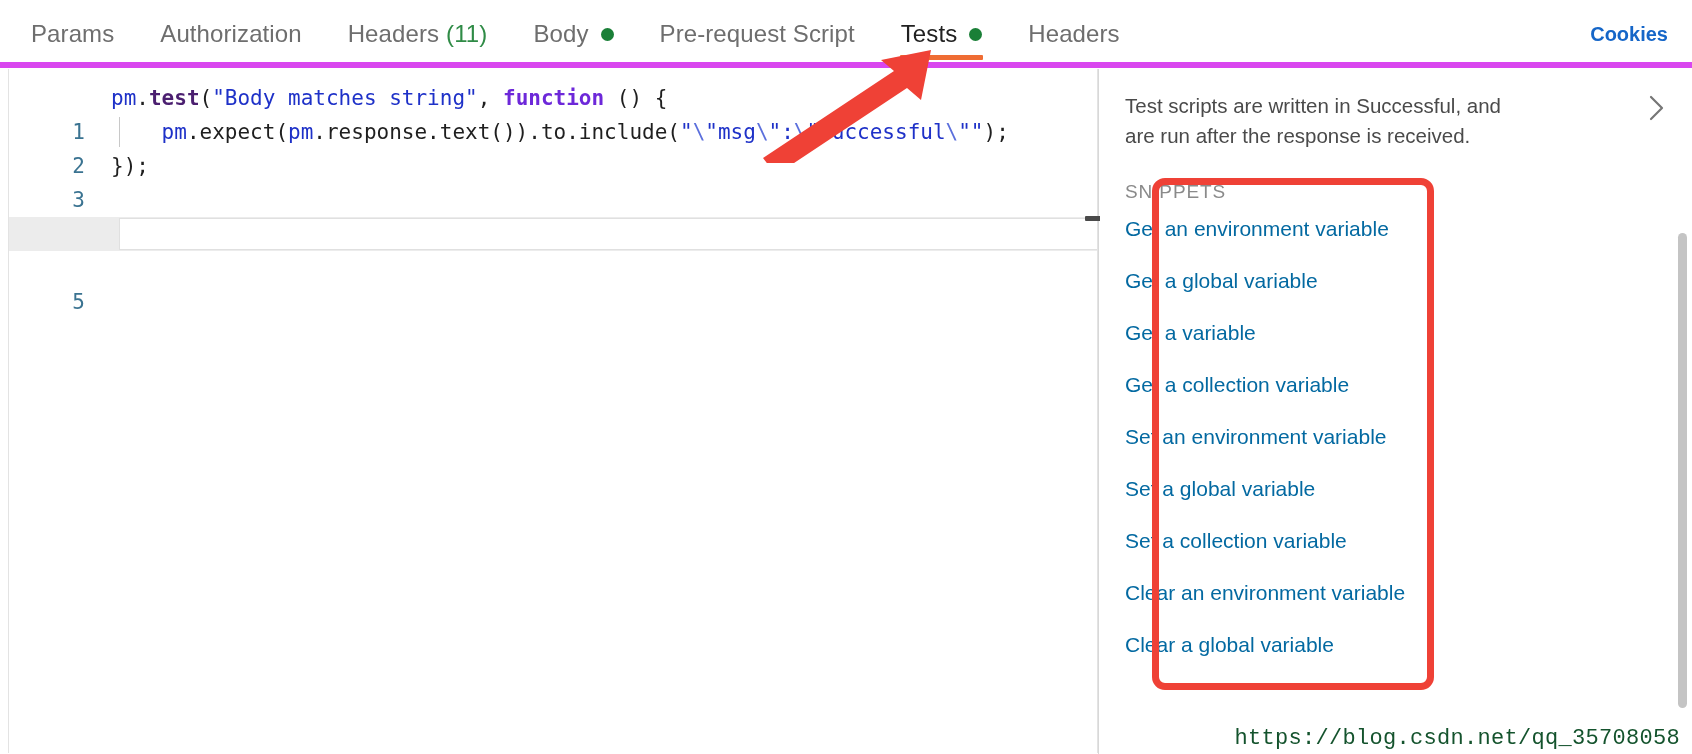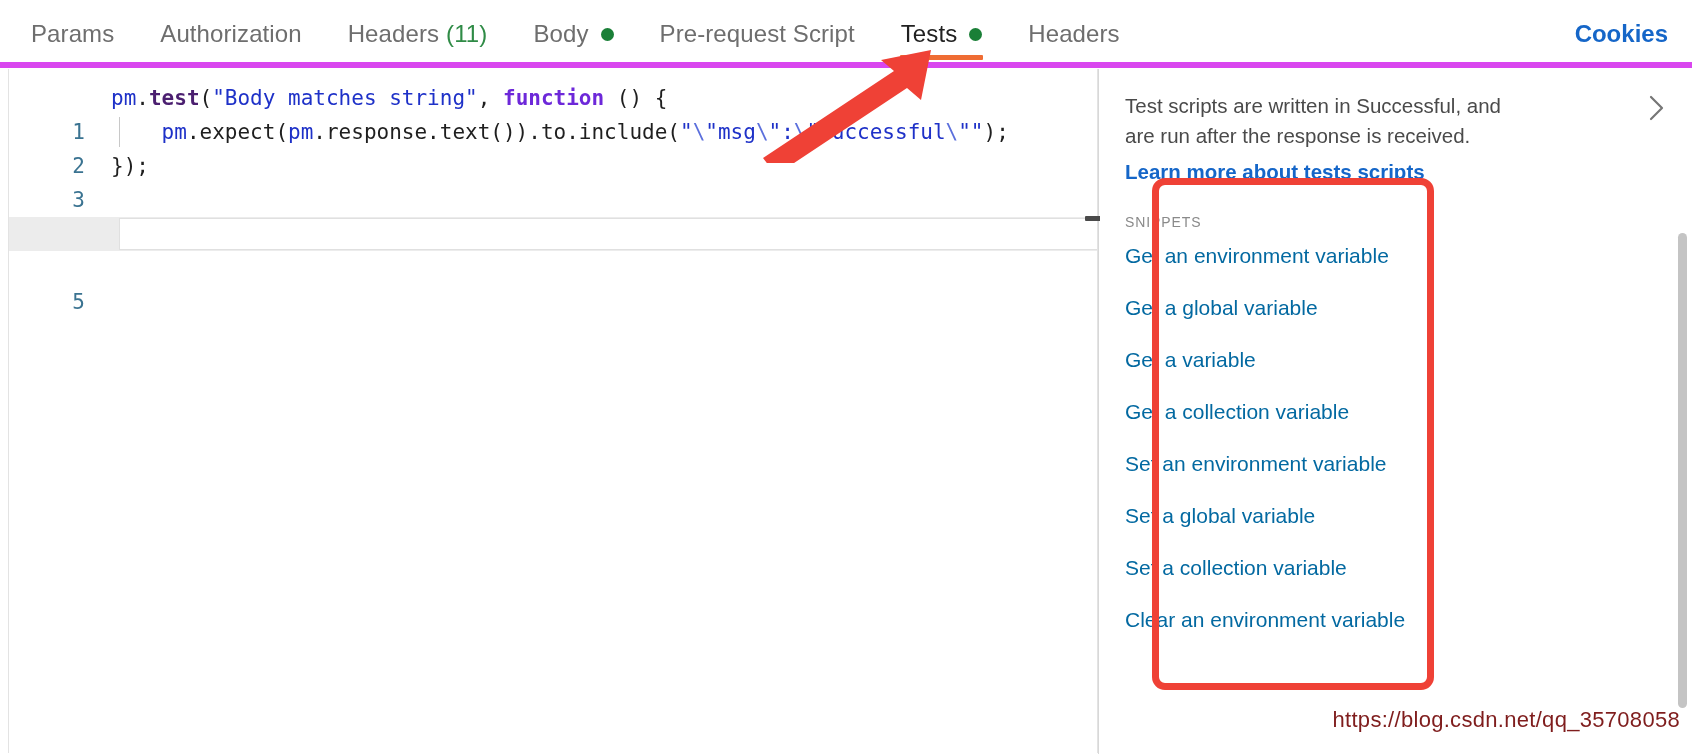--- a/index.html
+++ b/index.html
@@ -71,21 +71,21 @@
     margin-left: 12px;
     vertical-align: middle;
   }
   .cookies-link {
     position: absolute;
     right: 24px;
     top: 0;
     height: 68px;
     display: flex;
     align-items: center;
-    font-size: 24px;
+    font-size: 20px;
     font-weight: bold;
     color: #1566c8;
     cursor: pointer;
   }
 
   
   .editor-wrap {
     position: absolute;
     top: 69px;
     left: 8px;
@@ -212,21 +212,21 @@
     right: 24px;
     top: 22px;
     width: 22px;
     height: 34px;
     color: #767676;
     cursor: pointer;
   }
 
   .snippets-head {
     margin: 30px 0 0 25px;
-    font-size: 14px;
+    font-size: 19px;
     color: #8a8a8a;
     letter-spacing: 0.9px;
   }
   .snippet-list {
     margin: 0;
     padding: 0;
     list-style: none;
   }
   .snippet-item {
     margin-left: 25px;
@@ -277,24 +277,24 @@
     top: 48px;
     width: 180px;
     height: 115px;
     pointer-events: none;
   }
 
   
   .watermark {
     position: absolute;
     right: 12px;
-    bottom: 21px;
+    bottom: 3px;
     font-size: 22px;
-    color: #7f1d1d;
-    font-family: Liberation Sans, sans-serif;
+    color: #14532d;
+    font-family: Liberation Mono, monospace;
     letter-spacing: 0.3px;
     pointer-events: none;
   }
 </style>
 </head>
 <body>
 
 <div class="tabbar">
   <div class="tabs">
 
@@ -368,39 +368,39 @@
   </div>
 </div>
 
 <div class="v-divider"></div>
 <div class="drag-handle"></div>
 
 <div class="right-panel">
 
   <div class="doc-block">
     <div class="doc-text">Test scripts are written in Successful, and are run after the response is received.</div>
-    <a class="doc-link">Learn more about tests scripts</a>
     <span class="chevron">
       <svg viewBox="0 0 22 34" width="22" height="34" aria-hidden="true">
         <polyline points="5,6 16,17 5,28" fill="none" stroke="#767676" stroke-width="2.2" stroke-linecap="round" stroke-linejoin="round"></polyline>
       </svg>
     </span>
   </div>
 
   <div class="snippets-head">SNIPPETS</div>
 
   <ul class="snippet-list">
     <li class="snippet-item">Get an environment variable</li>
     <li class="snippet-item">Get a global variable</li>
     <li class="snippet-item">Get a variable</li>
     <li class="snippet-item">Get a collection variable</li>
     <li class="snippet-item">Set an environment variable</li>
     <li class="snippet-item">Set a global variable</li>
     <li class="snippet-item">Set a collection variable</li>
     <li class="snippet-item">Clear an environment variable</li>
+    <li class="snippet-item">Clear a global variable</li>
   </ul>
 
 </div>
 
 <div class="scrollbar-track">
   <div class="scrollbar-thumb"></div>
 </div>
 
 <div class="anno-rect"></div>
 

